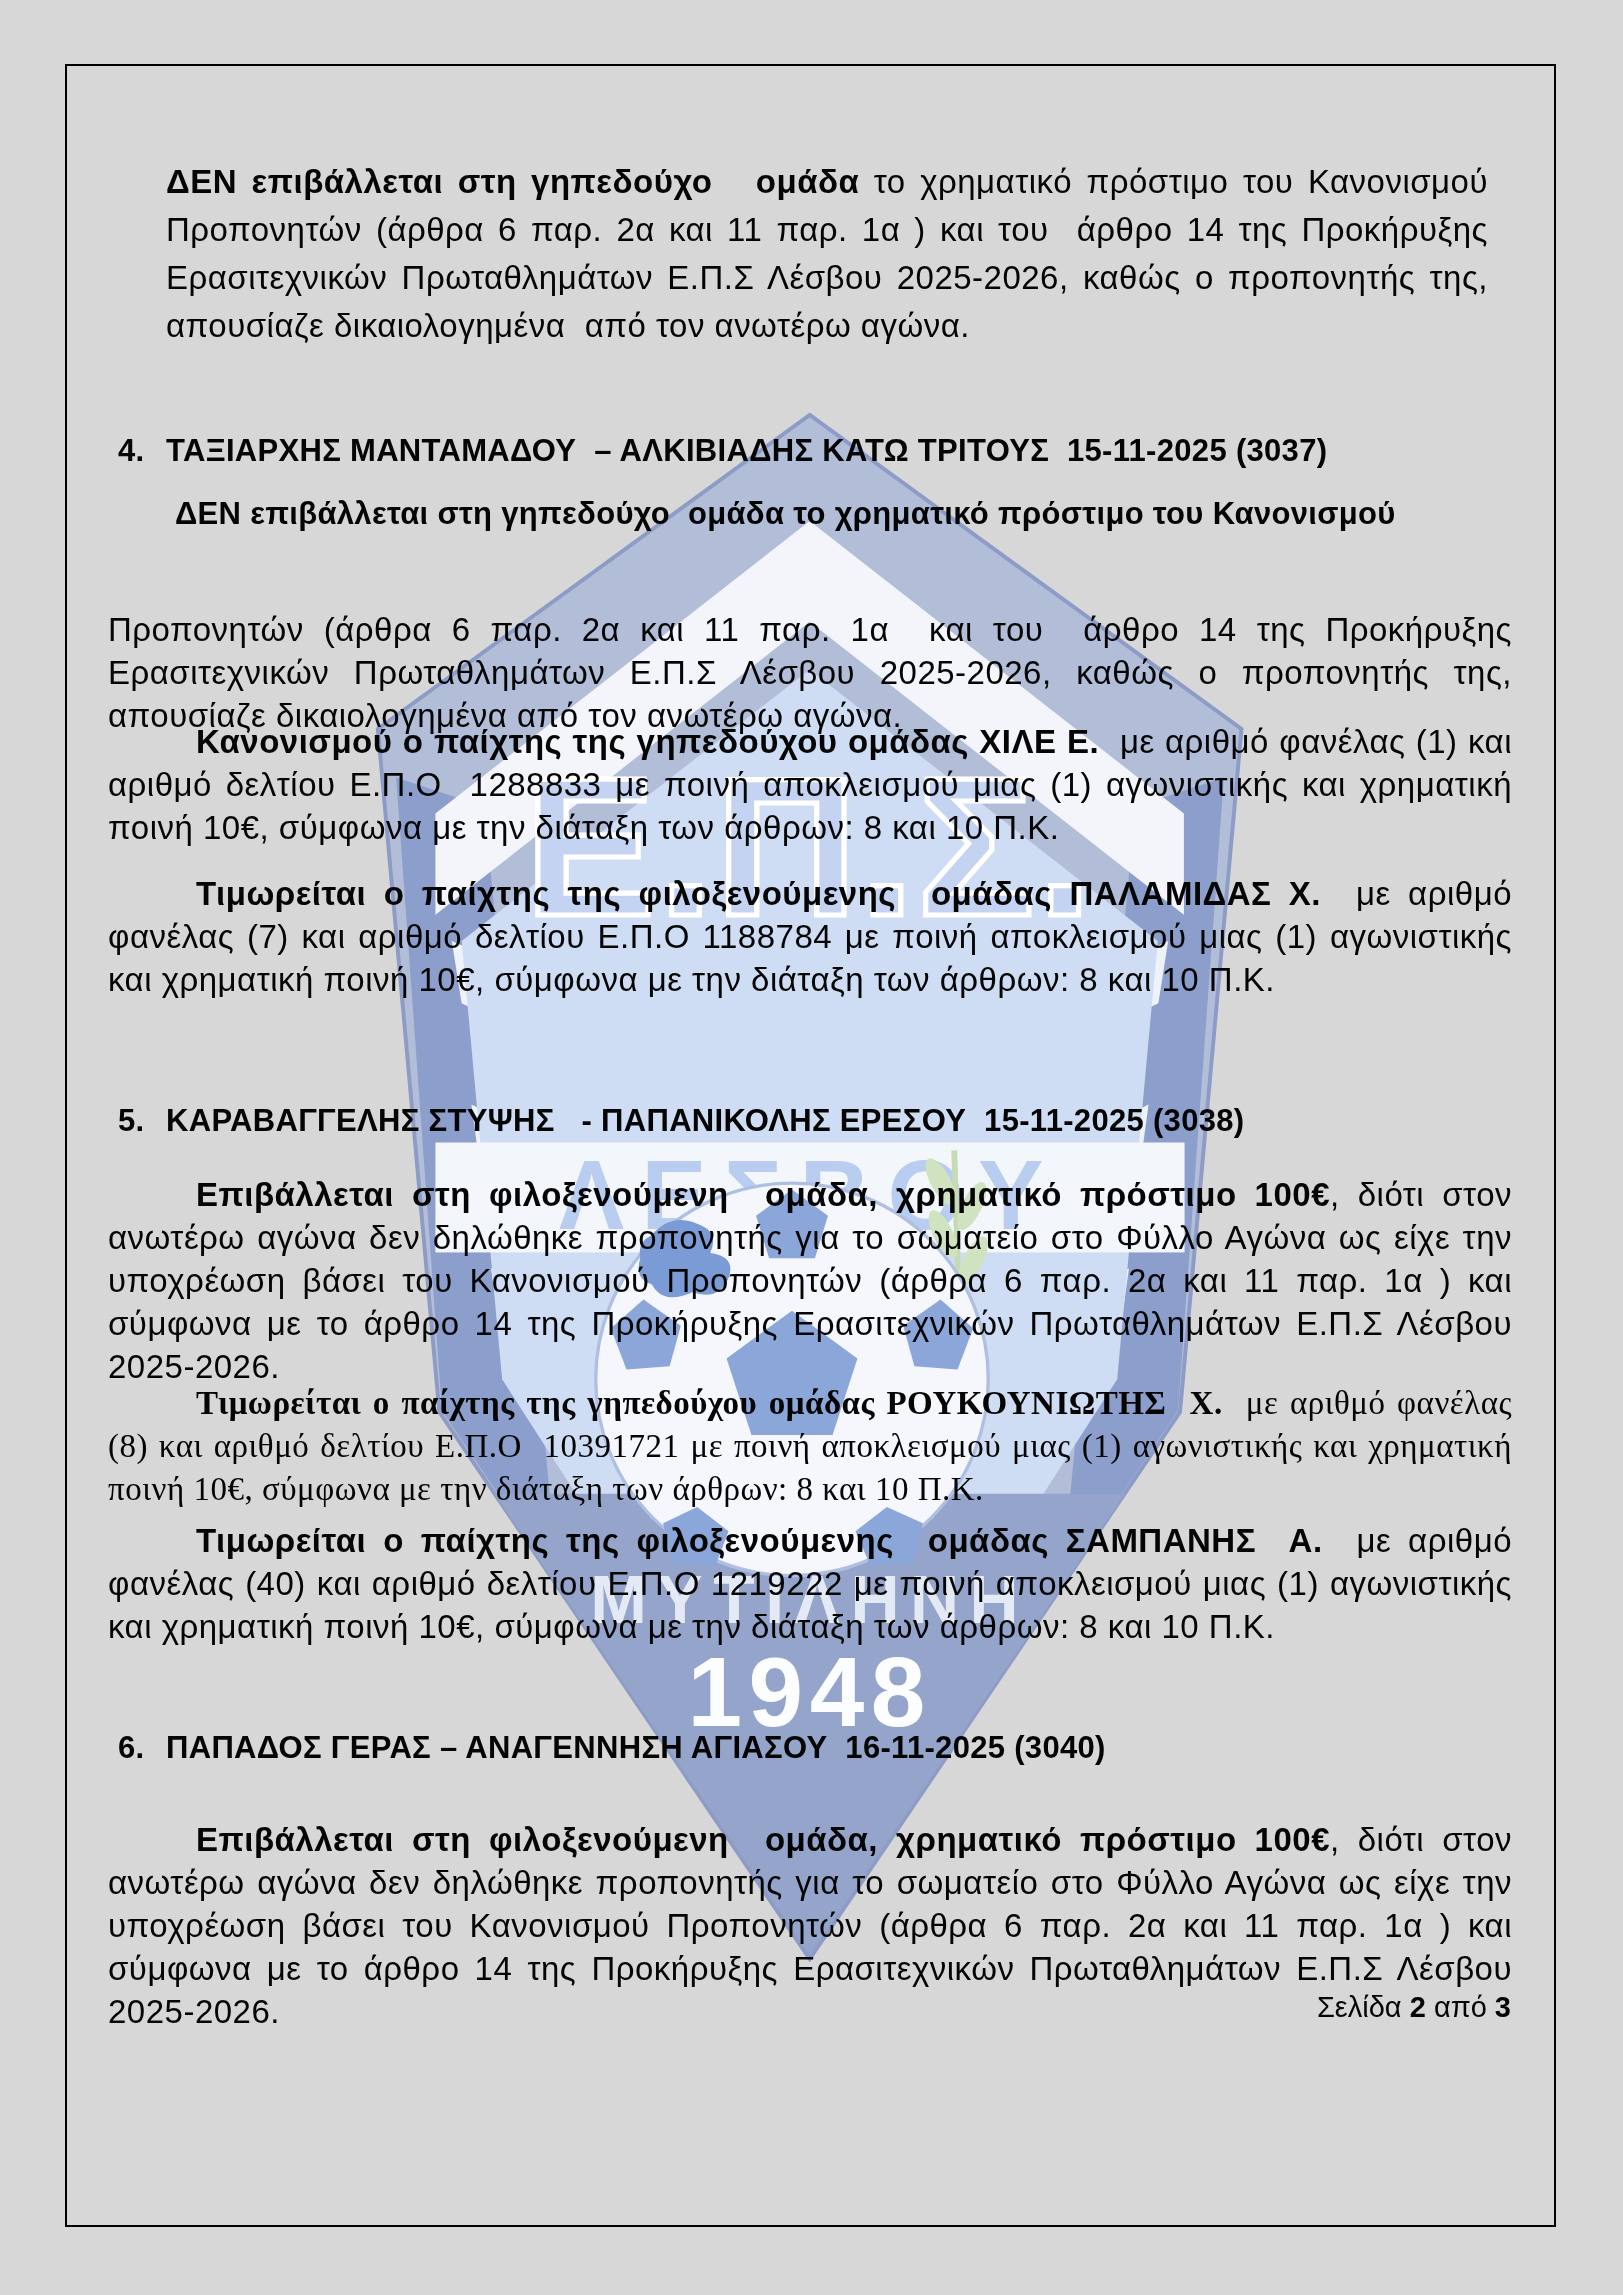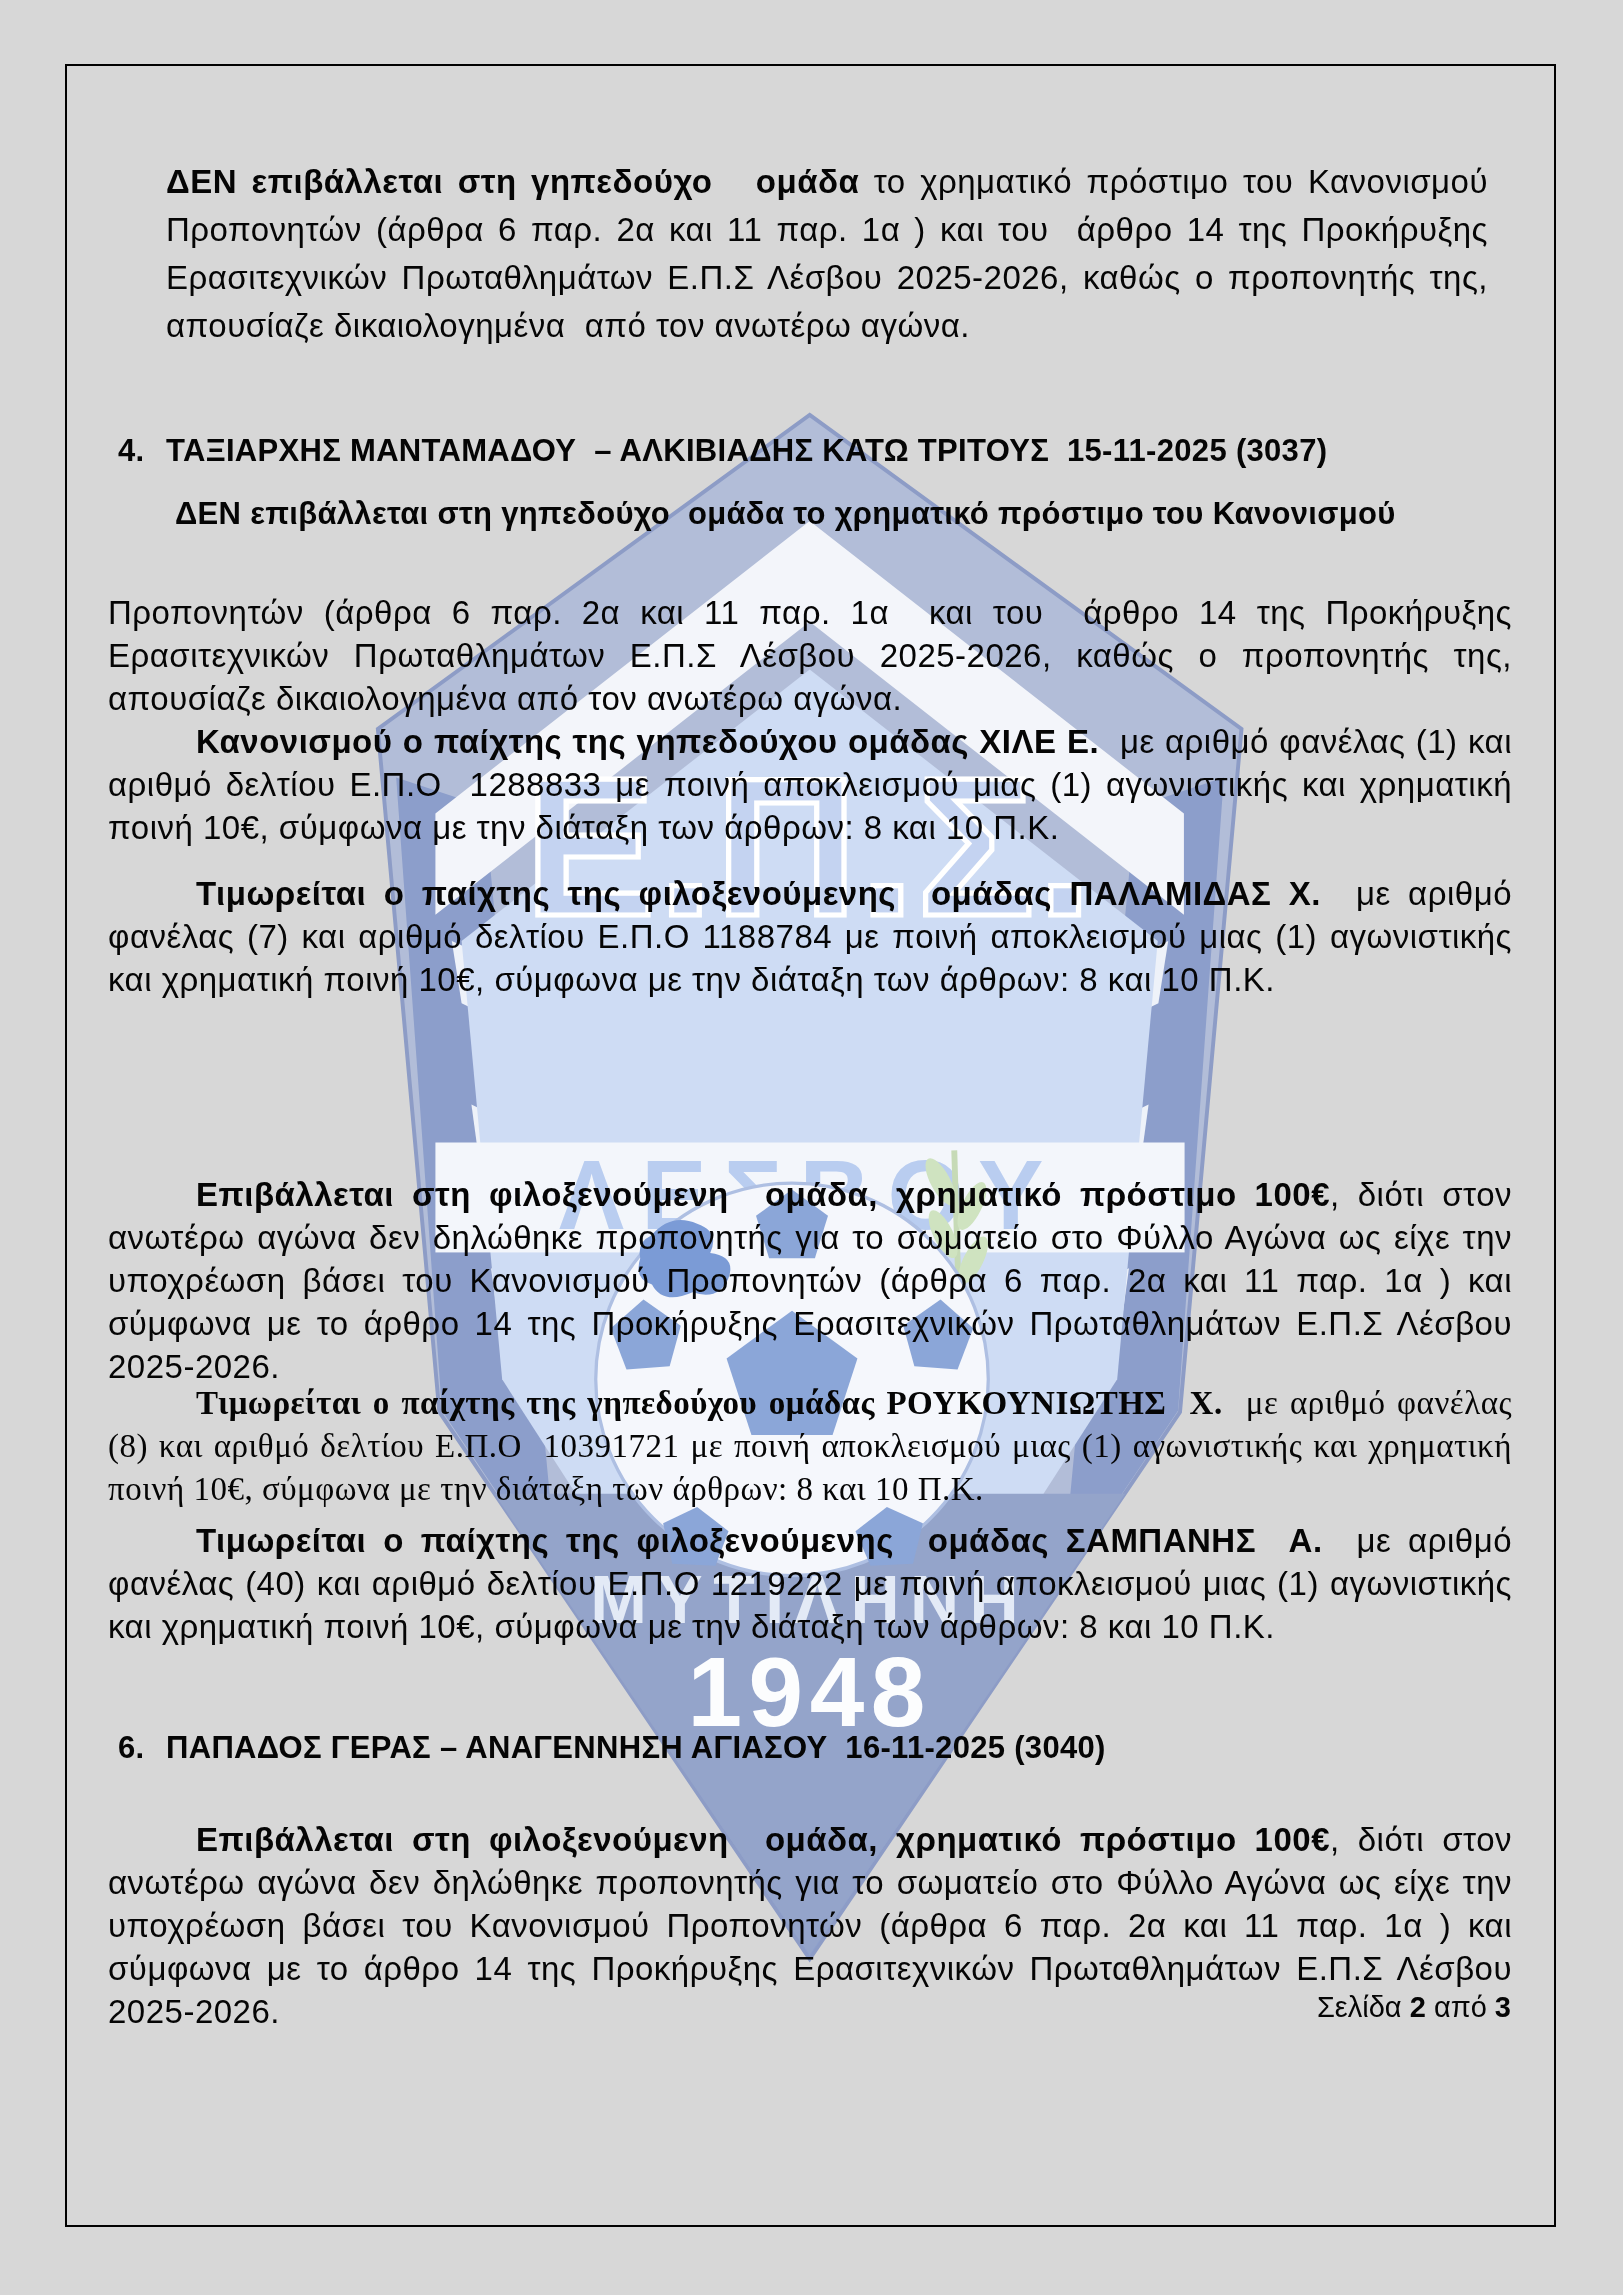--- a/index.html
+++ b/index.html
@@ -111,26 +111,27 @@
   </svg>
 
   <div class="page-border"></div>
 
   <div class="block intro" style="top:158px;"><b>ΔΕΝ επιβάλλεται στη γηπεδούχο   ομάδα</b><span> το χρηματικό πρόστιμο του Κανονισμού Προπονητών (άρθρα 6 παρ. 2α και 11 παρ. 1α ) και του  άρθρο 14 της Προκήρυξης Ερασιτεχνικών Πρωταθλημάτων Ε.Π.Σ Λέσβου 2025-2026, καθώς ο προπονητής της, απουσίαζε δικαιολογημένα  από τον ανωτέρω αγώνα.</span></div>
 
   <div class="block heading" style="top:431px;"><span class="h-num">4.</span><span>ΤΑΞΙΑΡΧΗΣ ΜΑΝΤΑΜΑΔΟΥ  – ΑΛΚΙΒΙΑΔΗΣ ΚΑΤΩ ΤΡΙΤΟΥΣ  15-11-2025 (3037)</span></div>
 
   <div class="block lead" style="top:493px;">ΔΕΝ επιβάλλεται στη γηπεδούχο  ομάδα το χρηματικό πρόστιμο του Κανονισμού</div>
 
-  <div class="block para" style="top:591px;">Προπονητών (άρθρα 6 παρ. 2α και 11 παρ. 1α  και του  άρθρο 14 της Προκήρυξης Ερασιτεχνικών Πρωταθλημάτων Ε.Π.Σ Λέσβου 2025-2026, καθώς ο προπονητής της, απουσίαζε δικαιολογημένα από τον ανωτέρω αγώνα.</div>
+  <div class="block para" style="top:608px;">Προπονητών (άρθρα 6 παρ. 2α και 11 παρ. 1α  και του  άρθρο 14 της Προκήρυξης Ερασιτεχνικών Πρωταθλημάτων Ε.Π.Σ Λέσβου 2025-2026, καθώς ο προπονητής της, απουσίαζε δικαιολογημένα από τον ανωτέρω αγώνα.</div>
 
   <div class="block para indent" style="top:720px;"><b>Κανονισμού ο παίχτης της γηπεδούχου ομάδας ΧΙΛΕ Ε.</b><span>  με αριθμό φανέλας (1) και αριθμό δελτίου Ε.Π.Ο  1288833 με ποινή αποκλεισμού μιας (1) αγωνιστικής και χρηματική ποινή 10€, σύμφωνα με την διάταξη των άρθρων: 8 και 10 Π.Κ.</span></div>
 
   <div class="block para indent" style="top:872px;"><b>Τιμωρείται ο παίχτης της φιλοξενούμενης  ομάδας ΠΑΛΑΜΙΔΑΣ Χ.</b><span>  με αριθμό φανέλας (7) και αριθμό δελτίου Ε.Π.Ο 1188784 με ποινή αποκλεισμού μιας (1) αγωνιστικής και χρηματική ποινή 10€, σύμφωνα με την διάταξη των άρθρων: 8 και 10 Π.Κ.</span></div>
 
+  <div class="block heading" style="top:1101px;"><span class="h-num">5.</span><span>ΚΑΡΑΒΑΓΓΕΛΗΣ ΣΤΥΨΗΣ   - ΠΑΠΑΝΙΚΟΛΗΣ ΕΡΕΣΟΥ  15-11-2025 (3038)</span></div>
 
   <div class="block para indent" style="top:1173px;"><b>Επιβάλλεται στη φιλοξενούμενη  ομάδα, χρηματικό πρόστιμο 100€</b><span>, διότι στον ανωτέρω αγώνα δεν δηλώθηκε προπονητής για το σωματείο στο Φύλλο Αγώνα ως είχε την υποχρέωση βάσει του Κανονισμού Προπονητών (άρθρα 6 παρ. 2α και 11 παρ. 1α ) και σύμφωνα με το άρθρο 14 της Προκήρυξης Ερασιτεχνικών Πρωταθλημάτων Ε.Π.Σ Λέσβου 2025-2026.</span></div>
 
   <div class="block para indent" style="top:1382px;font-family:Liberation Serif, serif;"><b>Τιμωρείται ο παίχτης της γηπεδούχου ομάδας ΡΟΥΚΟΥΝΙΩΤΗΣ  Χ.</b><span>  με αριθμό φανέλας (8) και αριθμό δελτίου Ε.Π.Ο  10391721 με ποινή αποκλεισμού μιας (1) αγωνιστικής και χρηματική ποινή 10€, σύμφωνα με την διάταξη των άρθρων: 8 και 10 Π.Κ.</span></div>
 
   <div class="block para indent" style="top:1519px;"><b>Τιμωρείται ο παίχτης της φιλοξενούμενης  ομάδας ΣΑΜΠΑΝΗΣ  Α.</b><span>  με αριθμό φανέλας (40) και αριθμό δελτίου Ε.Π.Ο 1219222 με ποινή αποκλεισμού μιας (1) αγωνιστικής και χρηματική ποινή 10€, σύμφωνα με την διάταξη των άρθρων: 8 και 10 Π.Κ.</span></div>
 
   <div class="block heading" style="top:1728px;"><span class="h-num">6.</span><span>ΠΑΠΑΔΟΣ ΓΕΡΑΣ – ΑΝΑΓΕΝΝΗΣΗ ΑΓΙΑΣΟΥ  16-11-2025 (3040)</span></div>
 
   <div class="block para indent" style="top:1818px;"><b>Επιβάλλεται στη φιλοξενούμενη  ομάδα, χρηματικό πρόστιμο 100€</b><span>, διότι στον ανωτέρω αγώνα δεν δηλώθηκε προπονητής για το σωματείο στο Φύλλο Αγώνα ως είχε την υποχρέωση βάσει του Κανονισμού Προπονητών (άρθρα 6 παρ. 2α και 11 παρ. 1α ) και σύμφωνα με το άρθρο 14 της Προκήρυξης Ερασιτεχνικών Πρωταθλημάτων Ε.Π.Σ Λέσβου 2025-2026.</span></div>

